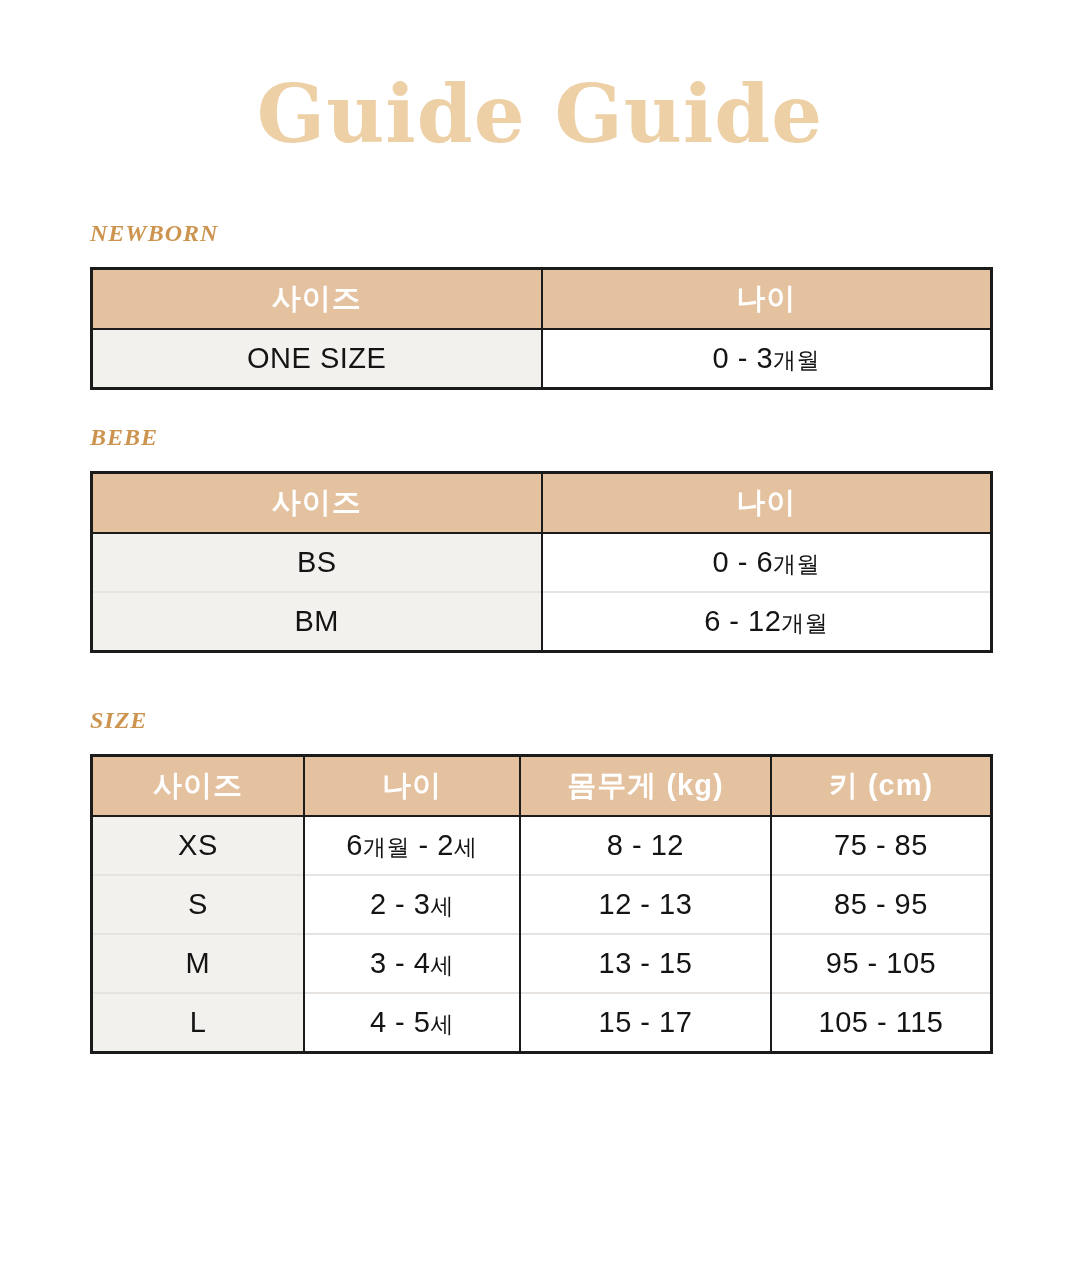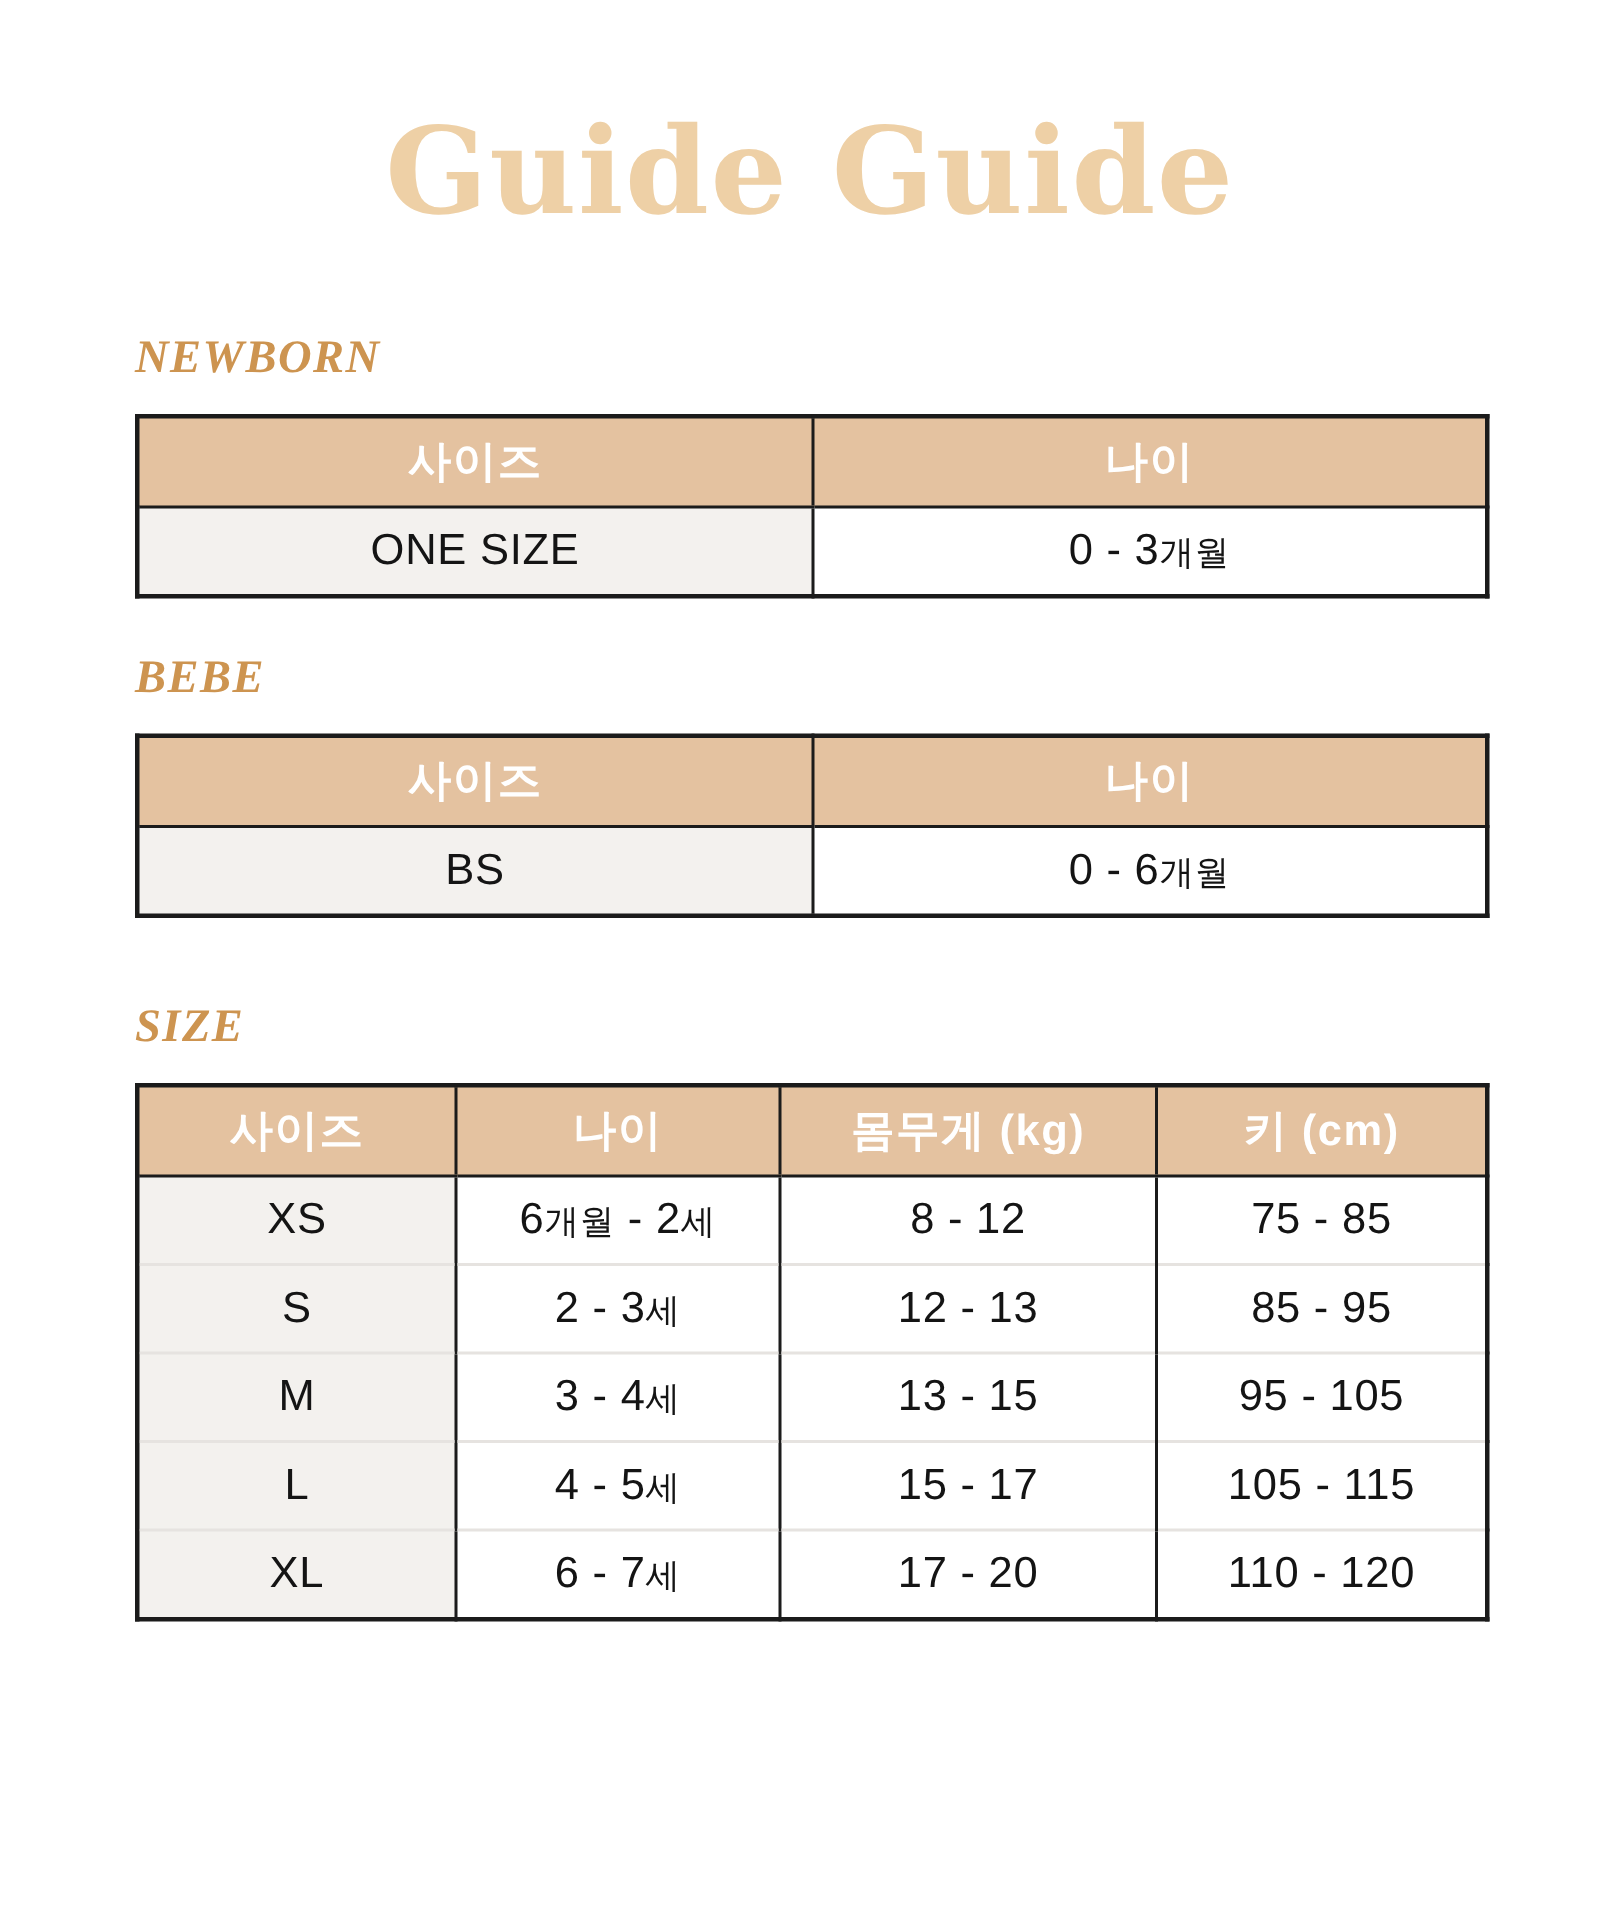--- a/index.html
+++ b/index.html
@@ -32,21 +32,21 @@
     letter-spacing:1px;
   }
   .container{
     width:903px;
     margin-left:90px;
   }
   .section-heading{
     font-family:"Liberation Serif","DejaVu Serif",serif;
     font-style:italic;
     font-weight:700;
-    font-size:31px;
+    font-size:24px;
     letter-spacing:1px;
     color:var(--section-label);
     margin:0;
   }
   .sh-newborn{margin-top:58px;}
   .sh-bebe{margin-top:34px;}
   .sh-kids{margin-top:54px;}
   table.size-table{
     width:100%;
     border-collapse:collapse;
@@ -114,20 +114,24 @@
       <tr>
         <th>사이즈</th>
         <th>나이</th>
       </tr>
     </thead>
     <tbody>
       <tr>
         <td class="first mixed">BS</td>
         <td class="mixed">0 - 6<span class="kr">개월</span></td>
       </tr>
+      <tr>
+        <td class="first mixed">BM</td>
+        <td class="mixed">6 - 12<span class="kr">개월</span></td>
+      </tr>
     </tbody>
   </table>
 
   <h2 class="section-heading sh-kids">SIZE</h2>
   <table class="size-table">
     <colgroup>
       <col style="width:23.6%">
         <col style="width:24%">
         <col style="width:27.9%">
         <col style="width:24.5%">
@@ -158,22 +162,16 @@
         <td class="mixed">3 - 4<span class="kr">세</span></td>
         <td class="mixed">13 - 15</td>
         <td class="mixed">95 - 105</td>
       </tr>
       <tr>
         <td class="first mixed">L</td>
         <td class="mixed">4 - 5<span class="kr">세</span></td>
         <td class="mixed">15 - 17</td>
         <td class="mixed">105 - 115</td>
       </tr>
-      <tr>
-        <td class="first mixed">XL</td>
-        <td class="mixed">6 - 7<span class="kr">세</span></td>
-        <td class="mixed">17 - 20</td>
-        <td class="mixed">110 - 120</td>
-      </tr>
     </tbody>
   </table>
 
 </div>
 
 </body></html>

